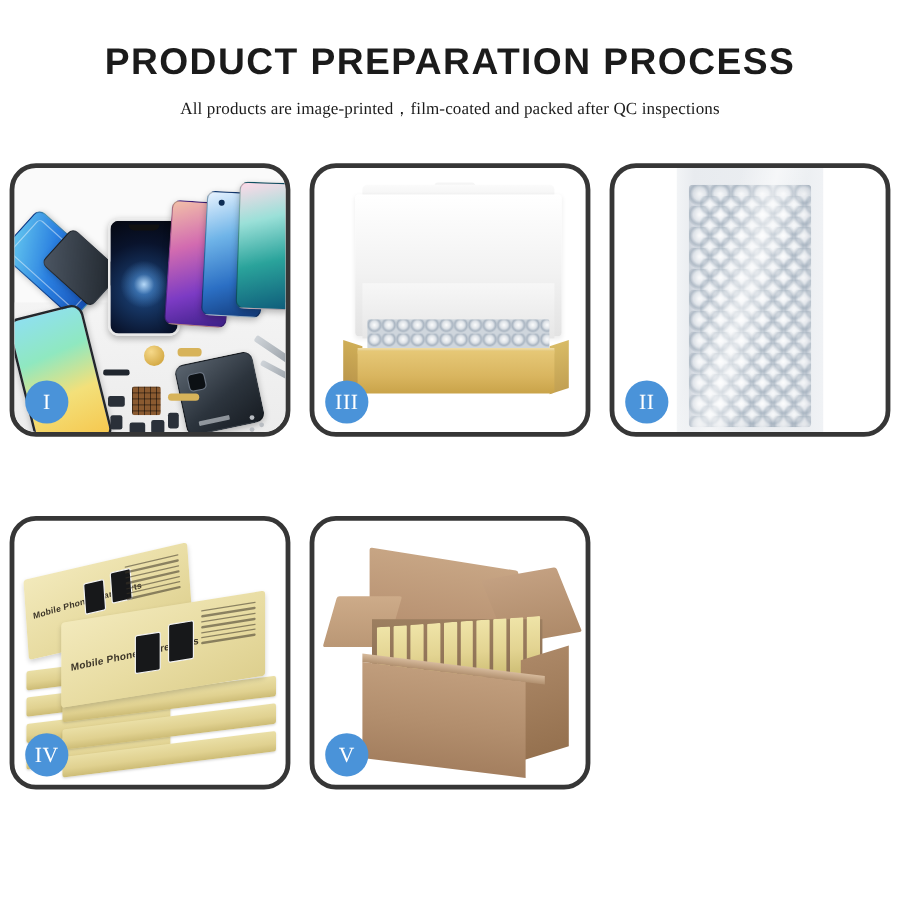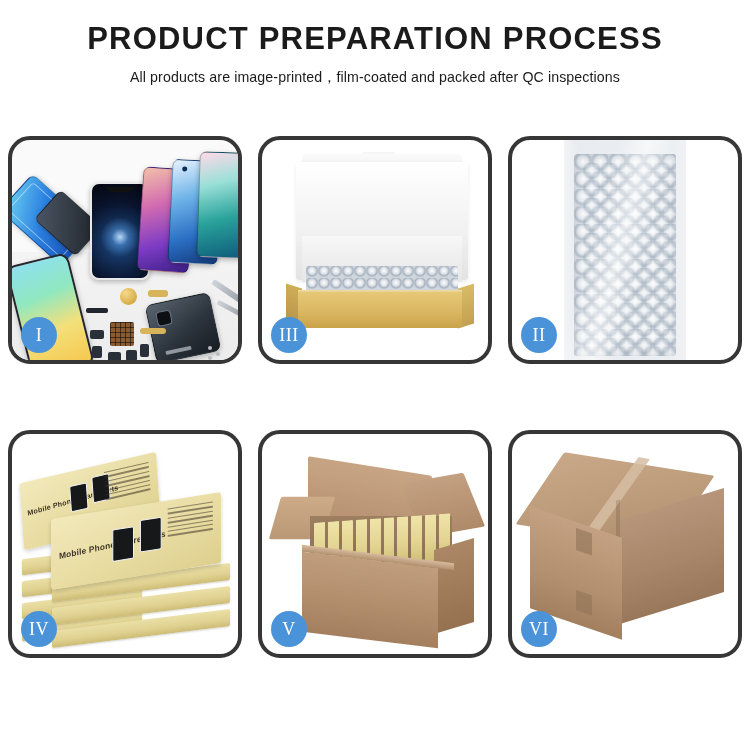--- a/index.html
+++ b/index.html
@@ -5,35 +5,36 @@
   * { box-sizing: border-box; margin: 0; padding: 0; }
   html, body {
     width: 750px; height: 750px;
     background: #ffffff;
     font-family: "Liberation Sans", sans-serif;
     overflow: hidden;
   }
   .page { position: relative; width: 750px; height: 750px; background: #fff; }
 
   
-  .header { padding-top: 21px; text-align: center; }
+  .header { padding-top: 34px; text-align: center; }
   .title {
     font-size: 31px;
     font-weight: 700;
     letter-spacing: 1.2px;
     color: #1b1b1b;
     font-family: "Liberation Sans", sans-serif;
     white-space: nowrap;
   }
   .subtitle {
     margin-top: 11px;
     font-size: 14.2px;
     color: #1b1b1b;
     letter-spacing: .1px;
     white-space: nowrap;
+    font-family: Liberation Serif, serif;
   }
 
   
   .grid {
     position: absolute;
     left: 8px; top: 136px;
     width: 734px; height: 560px;
     display: grid;
     grid-template-columns: repeat(3, 234px);
     grid-template-rows: 228px 228px;
@@ -533,29 +534,15 @@
             <i></i>
             <i></i>
         </div>
         <div class="c-side"></div>
         <div class="c-rim"></div>
         <div class="c-front"></div>
       </div>
       <div class="badge">V</div>
     </div>
 
-    <div class="panel p6">
-      <div class="stage">
-        <div class="s-top">
-          <div class="tape"></div>
-        </div>
-        <div class="s-side"></div>
-        <div class="s-edge"></div>
-        <div class="s-front">
-          <div class="tabA"></div>
-          <div class="tabB"></div>
-        </div>
-      </div>
-      <div class="badge">VI</div>
-    </div>
 
   </div>
 </div>
 
 </body></html>

